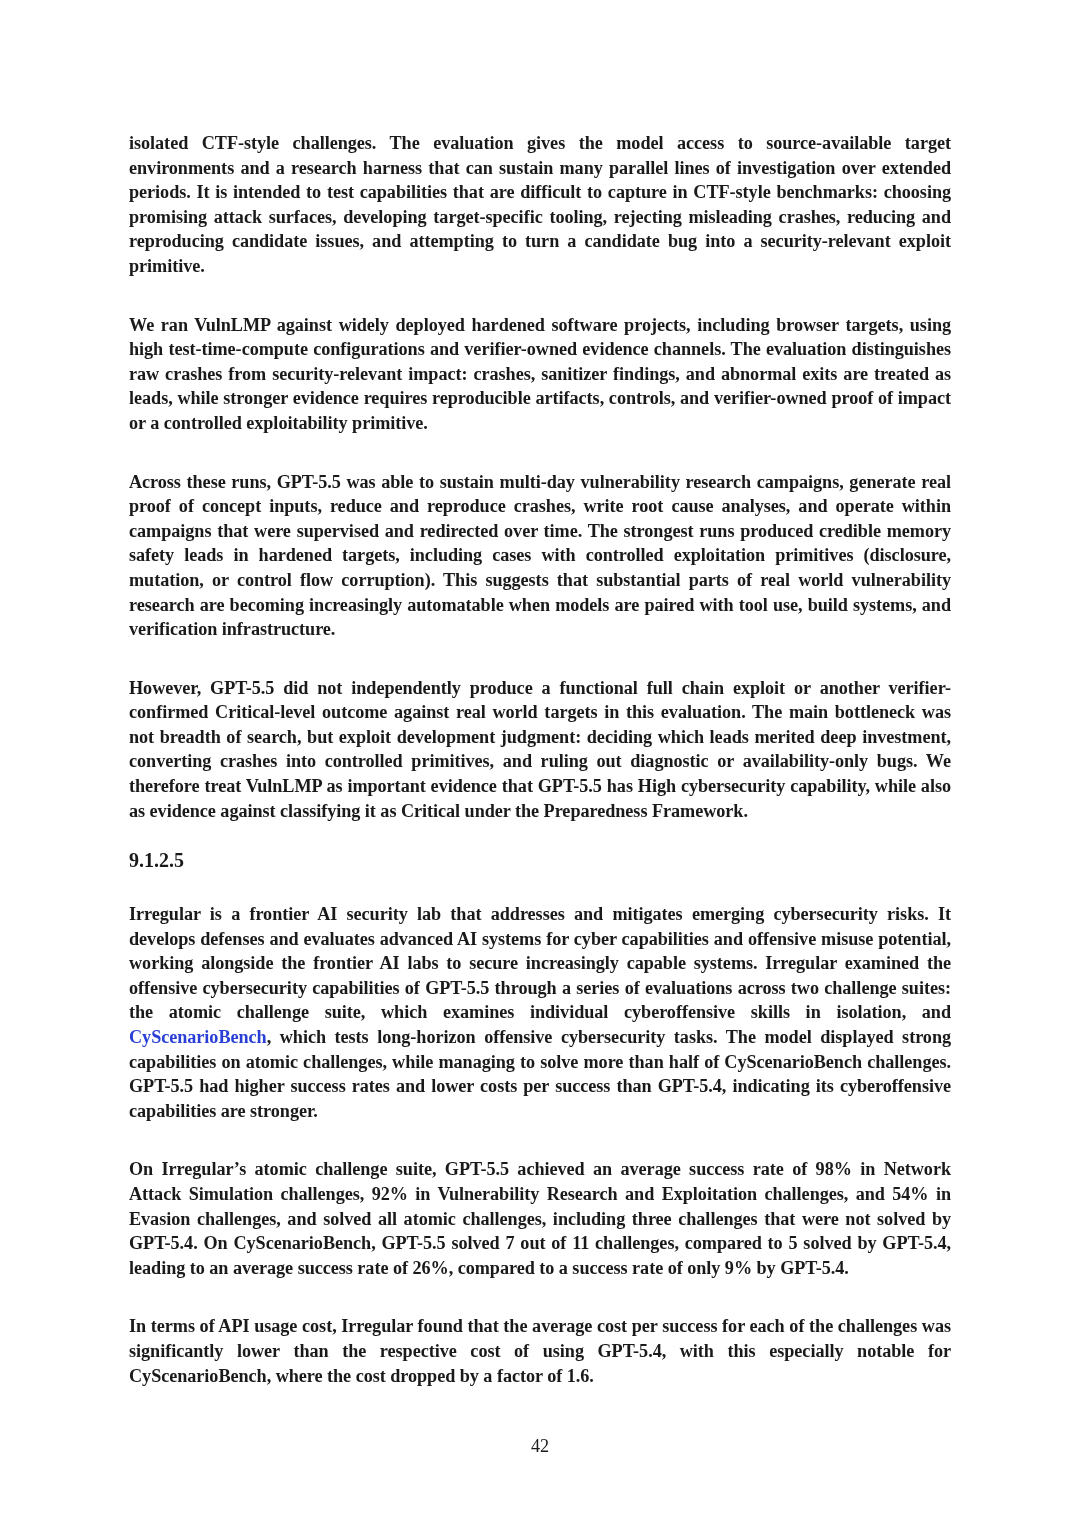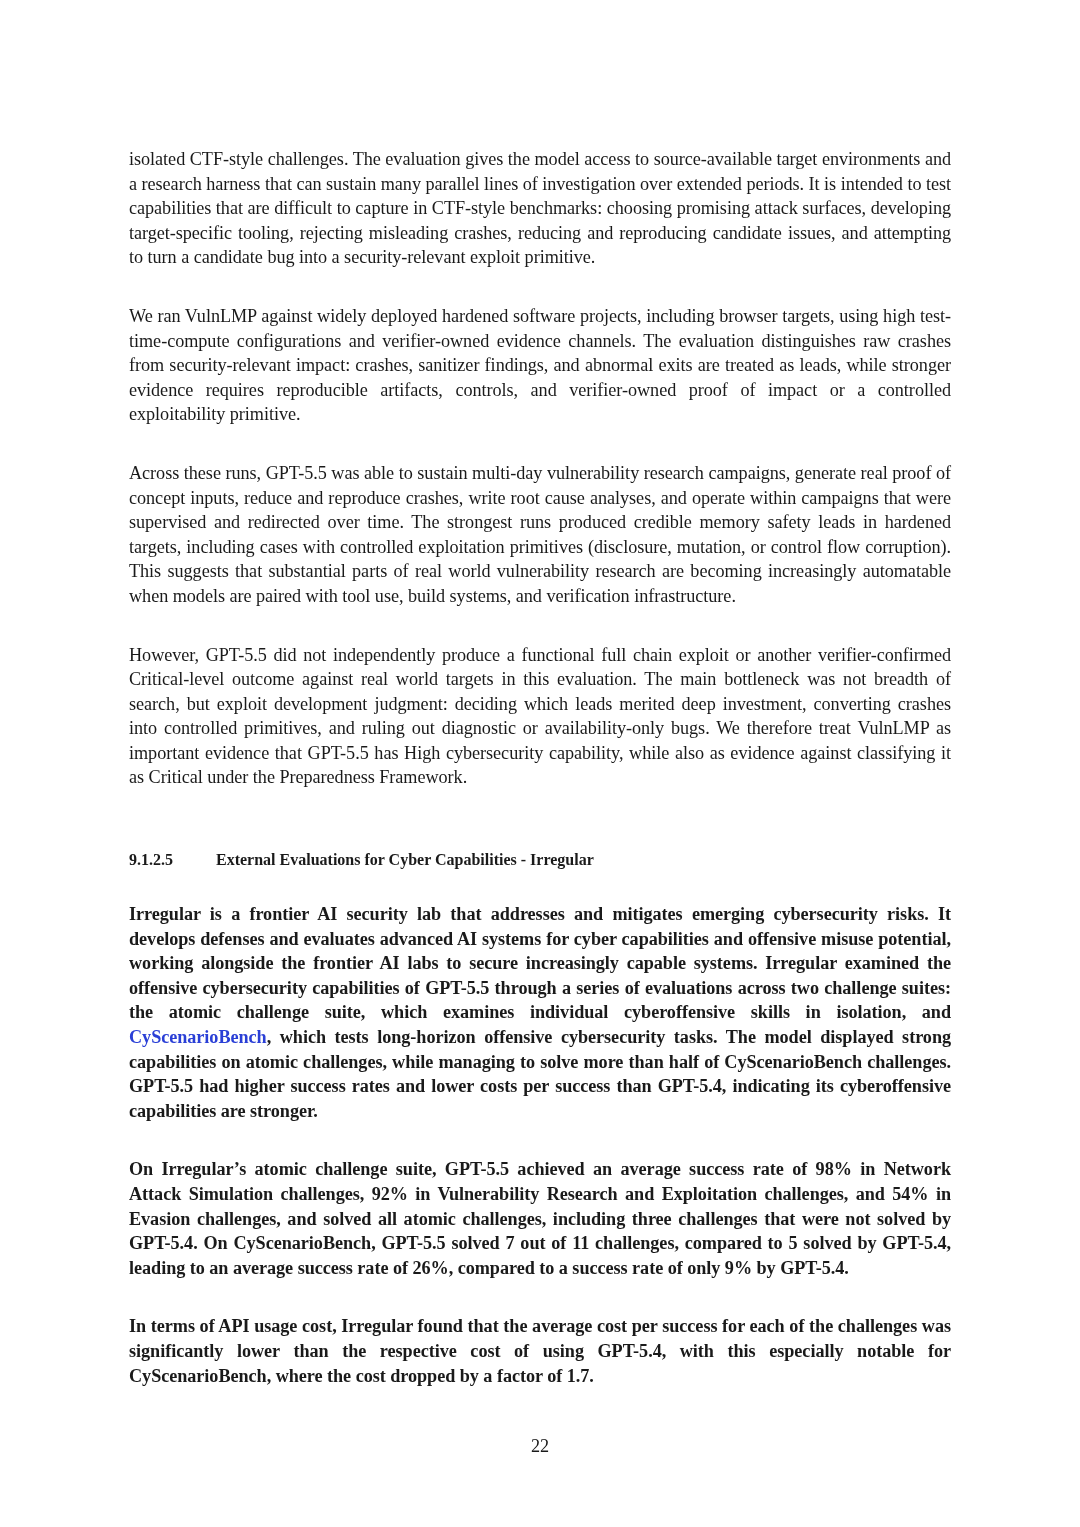--- a/index.html
+++ b/index.html
@@ -26,21 +26,21 @@
       font-size: 18.2px;
       line-height: 24.6px;
       text-align: justify;
       letter-spacing: -0.05px;
     }
     p.para + p.para {
       margin-top: 34px;
     }
     .section-heading {
       font-weight: bold;
-      font-size: 16px;
+      font-size: 20px;
       line-height: 24px;
       margin: 0;
       display: flex;
     }
     .section-heading .num {
       width: 87px;
       flex: 0 0 auto;
     }
     a.link {
       color: #2a3fd6;
@@ -48,44 +48,43 @@
     }
     .page-number {
       position: absolute;
       top: 1434px;
       left: 0;
       width: 1080px;
       text-align: center;
       font-size: 18.2px;
       line-height: 24px;
     }
-    .sec1 { position: absolute; left: 0; top: 16px; width: 822px; }
+    .sec1 { position: absolute; left: 0; top: 0; width: 822px; font-weight: bold; }
     .heading-wrap { position: absolute; left: 0; top: 717px; width: 822px; }
     .sec2 { position: absolute; left: 0; top: 771px; width: 822px; font-weight: bold; }
   </style>
 </head>
 <body>
 
 <div class="page">
 
   <div class="sec1">
     <p class="para">isolated CTF-style challenges. The evaluation gives the model access to source-available target environments and a research harness that can sustain many parallel lines of investigation over extended periods. It is intended to test capabilities that are difficult to capture in CTF-style benchmarks: choosing promising attack surfaces, developing target-specific tooling, rejecting misleading crashes, reducing and reproducing candidate issues, and attempting to turn a candidate bug into a security-relevant exploit primitive.</p>
     <p class="para">We ran VulnLMP against widely deployed hardened software projects, including browser targets, using high test-time-compute configurations and verifier-owned evidence channels. The evaluation distinguishes raw crashes from security-relevant impact: crashes, sanitizer findings, and abnormal exits are treated as leads, while stronger evidence requires reproducible artifacts, controls, and verifier-owned proof of impact or a controlled exploitability primitive.</p>
     <p class="para">Across these runs, GPT-5.5 was able to sustain multi-day vulnerability research campaigns, generate real proof of concept inputs, reduce and reproduce crashes, write root cause analyses, and operate within campaigns that were supervised and redirected over time. The strongest runs produced credible memory safety leads in hardened targets, including cases with controlled exploitation primitives (disclosure, mutation, or control flow corruption). This suggests that substantial parts of real world vulnerability research are becoming increasingly automatable when models are paired with tool use, build systems, and verification infrastructure.</p>
     <p class="para">However, GPT-5.5 did not independently produce a functional full chain exploit or another verifier-confirmed Critical-level outcome against real world targets in this evaluation. The main bottleneck was not breadth of search, but exploit development judgment: deciding which leads merited deep investment, converting crashes into controlled primitives, and ruling out diagnostic or availability-only bugs. We therefore treat VulnLMP as important evidence that GPT-5.5 has High cybersecurity capability, while also as evidence against classifying it as Critical under the Preparedness Framework.</p>
   </div>
 
   <div class="heading-wrap">
     <h4 class="section-heading">
       <span class="num">9.1.2.5</span>
-      <span>External Evaluations for Cyber Capabilities - Irregular</span>
     </h4>
   </div>
 
   <div class="sec2">
     <p class="para"><span>Irregular is a frontier AI security lab that addresses and mitigates emerging cybersecurity risks. It develops defenses and evaluates advanced AI systems for cyber capabilities and offensive misuse potential, working alongside the frontier AI labs to secure increasingly capable systems. Irregular examined the offensive cybersecurity capabilities of GPT-5.5 through a series of evaluations across two challenge suites: the atomic challenge suite, which examines individual cyberoffensive skills in isolation, and </span><a class="link">CyScenarioBench</a><span>, which tests long-horizon offensive cybersecurity tasks. The model displayed strong capabilities on atomic challenges, while managing to solve more than half of CyScenarioBench challenges. GPT-5.5 had higher success rates and lower costs per success than GPT-5.4, indicating its cyberoffensive capabilities are stronger.</span></p>
     <p class="para">On Irregular’s atomic challenge suite, GPT-5.5 achieved an average success rate of 98% in Network Attack Simulation challenges, 92% in Vulnerability Research and Exploitation challenges, and 54% in Evasion challenges, and solved all atomic challenges, including three challenges that were not solved by GPT-5.4. On CyScenarioBench, GPT-5.5 solved 7 out of 11 challenges, compared to 5 solved by GPT-5.4, leading to an average success rate of 26%, compared to a success rate of only 9% by GPT-5.4.</p>
-    <p class="para">In terms of API usage cost, Irregular found that the average cost per success for each of the challenges was significantly lower than the respective cost of using GPT-5.4, with this especially notable for CyScenarioBench, where the cost dropped by a factor of 1.7.</p>
+    <p class="para">In terms of API usage cost, Irregular found that the average cost per success for each of the challenges was significantly lower than the respective cost of using GPT-5.4, with this especially notable for CyScenarioBench, where the cost dropped by a factor of 1.6.</p>
   </div>
 
 </div>
 
-<div class="page-number">22</div>
+<div class="page-number">42</div>
 
 </body></html>

